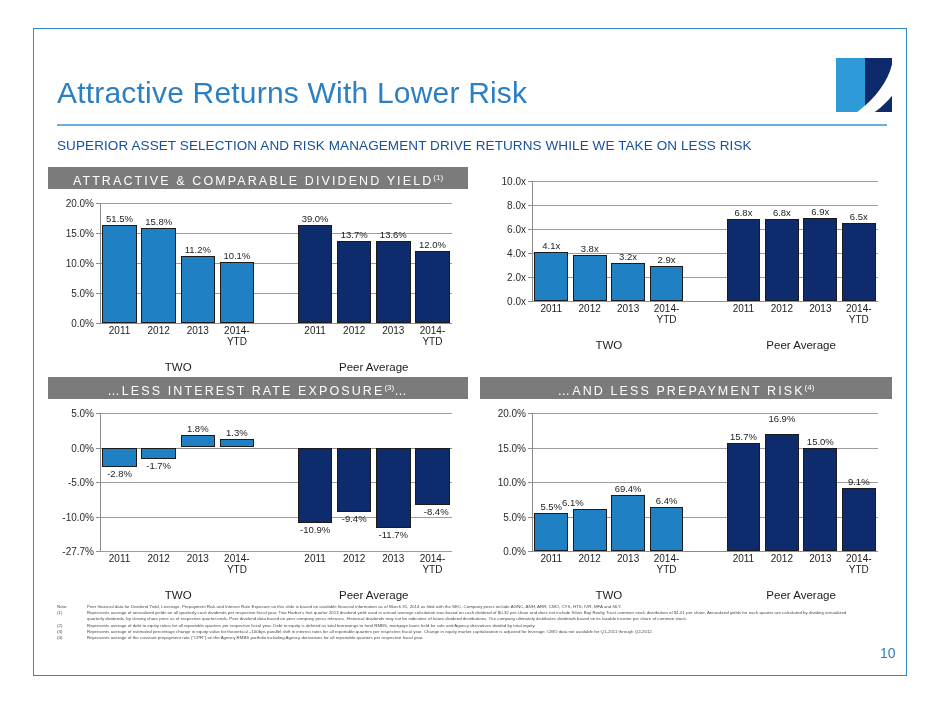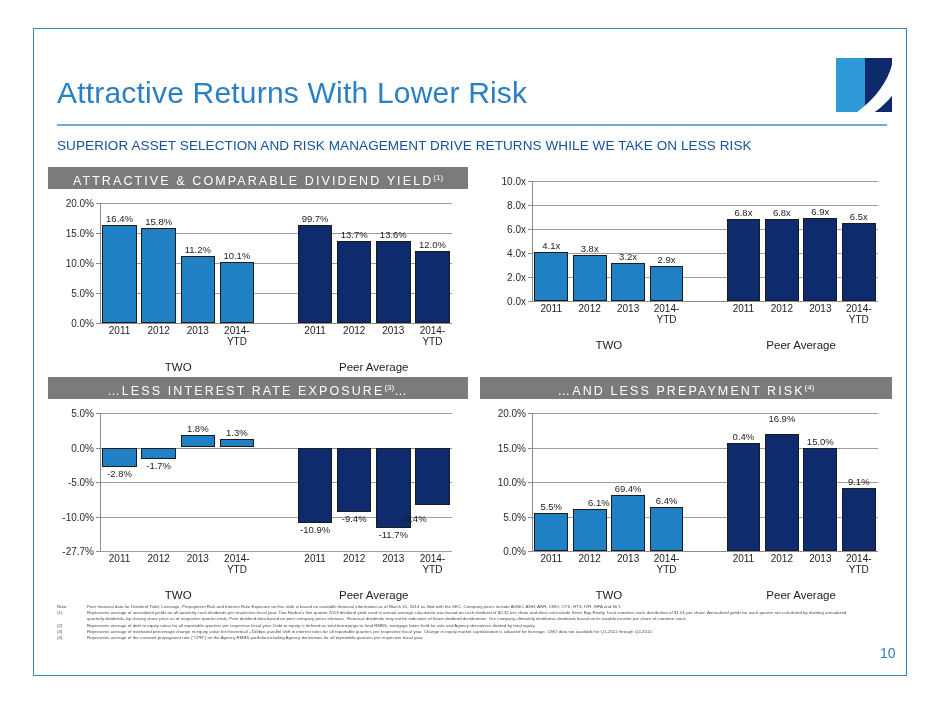--- a/index.html
+++ b/index.html
@@ -80,29 +80,29 @@
         <div class="ytick" style="top: 74px; left: 0px; width: 46px;">10.0%</div>
         <div class="tickmark" style="top: 74px; left: 48px;"></div>
         <div class="gridline" style="top: 44px; left: 52px; width: 352px;"></div>
         <div class="ytick" style="top: 44px; left: 0px; width: 46px;">15.0%</div>
         <div class="tickmark" style="top: 44px; left: 48px;"></div>
         <div class="gridline" style="top: 14px; left: 52px; width: 352px;"></div>
         <div class="ytick" style="top: 14px; left: 0px; width: 46px;">20.0%</div>
         <div class="tickmark" style="top: 14px; left: 48px;"></div>
         <div class="axis-line" style="left: 52px; top: 14px; height: 120px;"></div>
         <div class="bar two" style="left: 54.3467px; top: 35.6px; width: 34.4178px; height: 98.4px;"></div>
-        <div class="vlabel" style="left: 46.3467px; width: 50.4178px; top: 23.6px;">16.4%</div>
+        <div class="vlabel" style="left: 46.3467px; width: 50.4178px; top: 23.6px;">51.5%</div>
         <div class="bar two" style="left: 93.4578px; top: 39.2px; width: 34.4178px; height: 94.8px;"></div>
         <div class="vlabel" style="left: 85.4578px; width: 50.4178px; top: 27.2px;">15.8%</div>
         <div class="bar two" style="left: 132.569px; top: 66.8px; width: 34.4178px; height: 67.2px;"></div>
         <div class="vlabel" style="left: 124.569px; width: 50.4178px; top: 54.8px;">11.2%</div>
         <div class="bar two" style="left: 171.68px; top: 73.4px; width: 34.4178px; height: 60.6px;"></div>
         <div class="vlabel" style="left: 163.68px; width: 50.4178px; top: 61.4px;">10.1%</div>
         <div class="bar peer" style="left: 249.902px; top: 36.2px; width: 34.4178px; height: 97.8px;"></div>
-        <div class="vlabel" style="left: 241.902px; width: 50.4178px; top: 24.2px;">99.7%</div>
+        <div class="vlabel" style="left: 241.902px; width: 50.4178px; top: 24.2px;">39.0%</div>
         <div class="bar peer" style="left: 289.013px; top: 51.8px; width: 34.4178px; height: 82.2px;"></div>
         <div class="vlabel" style="left: 281.013px; width: 50.4178px; top: 39.8px;">13.7%</div>
         <div class="bar peer" style="left: 328.124px; top: 52.4px; width: 34.4178px; height: 81.6px;"></div>
         <div class="vlabel" style="left: 320.124px; width: 50.4178px; top: 40.4px;">13.6%</div>
         <div class="bar peer" style="left: 367.236px; top: 62px; width: 34.4178px; height: 72px;"></div>
         <div class="vlabel" style="left: 359.236px; width: 50.4178px; top: 50px;">12.0%</div>
         <div class="xlabel" style="left: 52px; width: 39.1111px; top: 136px;">2011</div>
         <div class="xlabel" style="left: 91.1111px; width: 39.1111px; top: 136px;">2012</div>
         <div class="xlabel" style="left: 130.222px; width: 39.1111px; top: 136px;">2013</div>
         <div class="xlabel" style="left: 169.333px; width: 39.1111px; top: 136px;">
@@ -206,21 +206,21 @@
         <div class="vlabel" style="left: 124.569px; width: 50.4178px; top: 24.08px;">1.8%</div>
         <div class="bar two" style="left: 171.68px; top: 39.53px; width: 34.4178px; height: 8.97px;"></div>
         <div class="vlabel" style="left: 163.68px; width: 50.4178px; top: 27.53px;">1.3%</div>
         <div class="bar peer" style="left: 249.902px; top: 48.5px; width: 34.4178px; height: 75.21px;"></div>
         <div class="vlabel" style="left: 241.902px; width: 50.4178px; top: 124.71px;">-10.9%</div>
         <div class="bar peer" style="left: 289.013px; top: 48.5px; width: 34.4178px; height: 64.86px;"></div>
         <div class="vlabel" style="left: 281.013px; width: 50.4178px; top: 114.36px;">-9.4%</div>
         <div class="bar peer" style="left: 328.124px; top: 48.5px; width: 34.4178px; height: 80.73px;"></div>
         <div class="vlabel" style="left: 320.124px; width: 50.4178px; top: 130.23px;">-11.7%</div>
         <div class="bar peer" style="left: 367.236px; top: 48.5px; width: 34.4178px; height: 57.96px;"></div>
-        <div class="vlabel" style="left: 341px; width: 50.4178px; top: 107.46px; margin-top: 7px;">-8.4%</div>
+        <div class="vlabel" style="left: 363px; width: 50.4178px; top: 107.46px;">-8.4%</div>
         <div class="xlabel" style="left: 52px; width: 39.1111px; top: 154px;">2011</div>
         <div class="xlabel" style="left: 91.1111px; width: 39.1111px; top: 154px;">2012</div>
         <div class="xlabel" style="left: 130.222px; width: 39.1111px; top: 154px;">2013</div>
         <div class="xlabel" style="left: 169.333px; width: 39.1111px; top: 154px;">
           <div>2014-</div>
           <div>YTD</div>
         </div>
         <div class="xlabel" style="left: 247.556px; width: 39.1111px; top: 154px;">2011</div>
         <div class="xlabel" style="left: 286.667px; width: 39.1111px; top: 154px;">2012</div>
         <div class="xlabel" style="left: 325.778px; width: 39.1111px; top: 154px;">2013</div>
@@ -250,27 +250,27 @@
         <div class="gridline" style="top: 48.5px; left: 52px; width: 346px;"></div>
         <div class="ytick" style="top: 48.5px; left: 0px; width: 46px;">15.0%</div>
         <div class="tickmark" style="top: 48.5px; left: 48px;"></div>
         <div class="gridline" style="top: 14px; left: 52px; width: 346px;"></div>
         <div class="ytick" style="top: 14px; left: 0px; width: 46px;">20.0%</div>
         <div class="tickmark" style="top: 14px; left: 48px;"></div>
         <div class="axis-line" style="left: 52px; top: 14px; height: 138px;"></div>
         <div class="bar two" style="left: 54.3067px; top: 114.05px; width: 33.8311px; height: 37.95px;"></div>
         <div class="vlabel" style="left: 46.3067px; width: 49.8311px; top: 102.05px;">5.5%</div>
         <div class="bar two" style="left: 92.7511px; top: 109.91px; width: 33.8311px; height: 42.09px;"></div>
-        <div class="vlabel" style="left: 94px; width: 49.8311px; top: 97.91px;">6.1%</div>
+        <div class="vlabel" style="left: 68px; width: 49.8311px; top: 97.91px;">6.1%</div>
         <div class="bar two" style="left: 131.196px; top: 96.11px; width: 33.8311px; height: 55.89px;"></div>
         <div class="vlabel" style="left: 123.196px; width: 49.8311px; top: 84.11px;">69.4%</div>
         <div class="bar two" style="left: 169.64px; top: 107.84px; width: 33.8311px; height: 44.16px;"></div>
         <div class="vlabel" style="left: 161.64px; width: 49.8311px; top: 95.84px;">6.4%</div>
         <div class="bar peer" style="left: 246.529px; top: 43.67px; width: 33.8311px; height: 108.33px;"></div>
-        <div class="vlabel" style="left: 238.529px; width: 49.8311px; top: 31.67px;">0.4%</div>
+        <div class="vlabel" style="left: 238.529px; width: 49.8311px; top: 31.67px;">15.7%</div>
         <div class="bar peer" style="left: 284.973px; top: 35.39px; width: 33.8311px; height: 116.61px;"></div>
         <div class="vlabel" style="left: 276.973px; width: 49.8311px; top: 14px;">16.9%</div>
         <div class="bar peer" style="left: 323.418px; top: 48.5px; width: 33.8311px; height: 103.5px;"></div>
         <div class="vlabel" style="left: 315.418px; width: 49.8311px; top: 36.5px;">15.0%</div>
         <div class="bar peer" style="left: 361.862px; top: 89.21px; width: 33.8311px; height: 62.79px;"></div>
         <div class="vlabel" style="left: 353.862px; width: 49.8311px; top: 77.21px;">9.1%</div>
         <div class="xlabel" style="left: 52px; width: 38.4444px; top: 154px;">2011</div>
         <div class="xlabel" style="left: 90.4444px; width: 38.4444px; top: 154px;">2012</div>
         <div class="xlabel" style="left: 128.889px; width: 38.4444px; top: 154px;">2013</div>
         <div class="xlabel" style="left: 167.333px; width: 38.4444px; top: 154px;">

